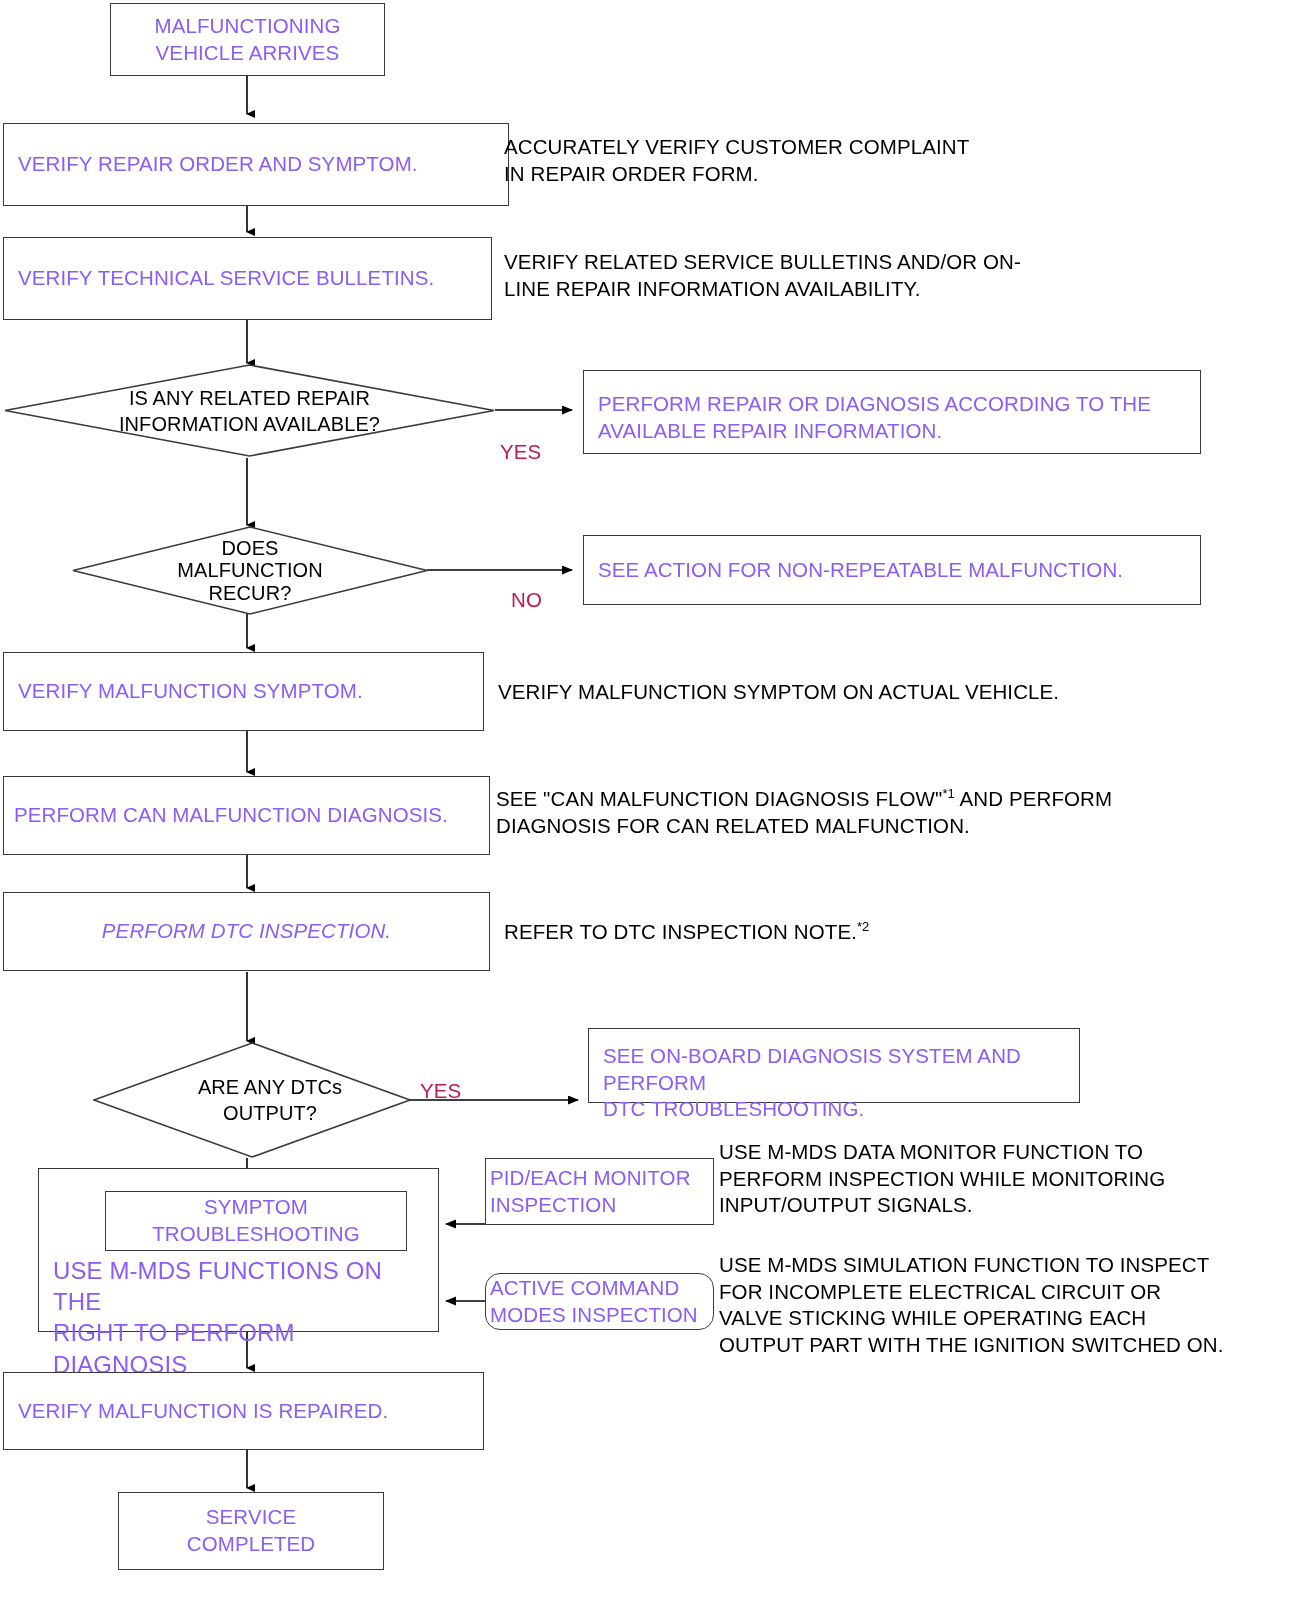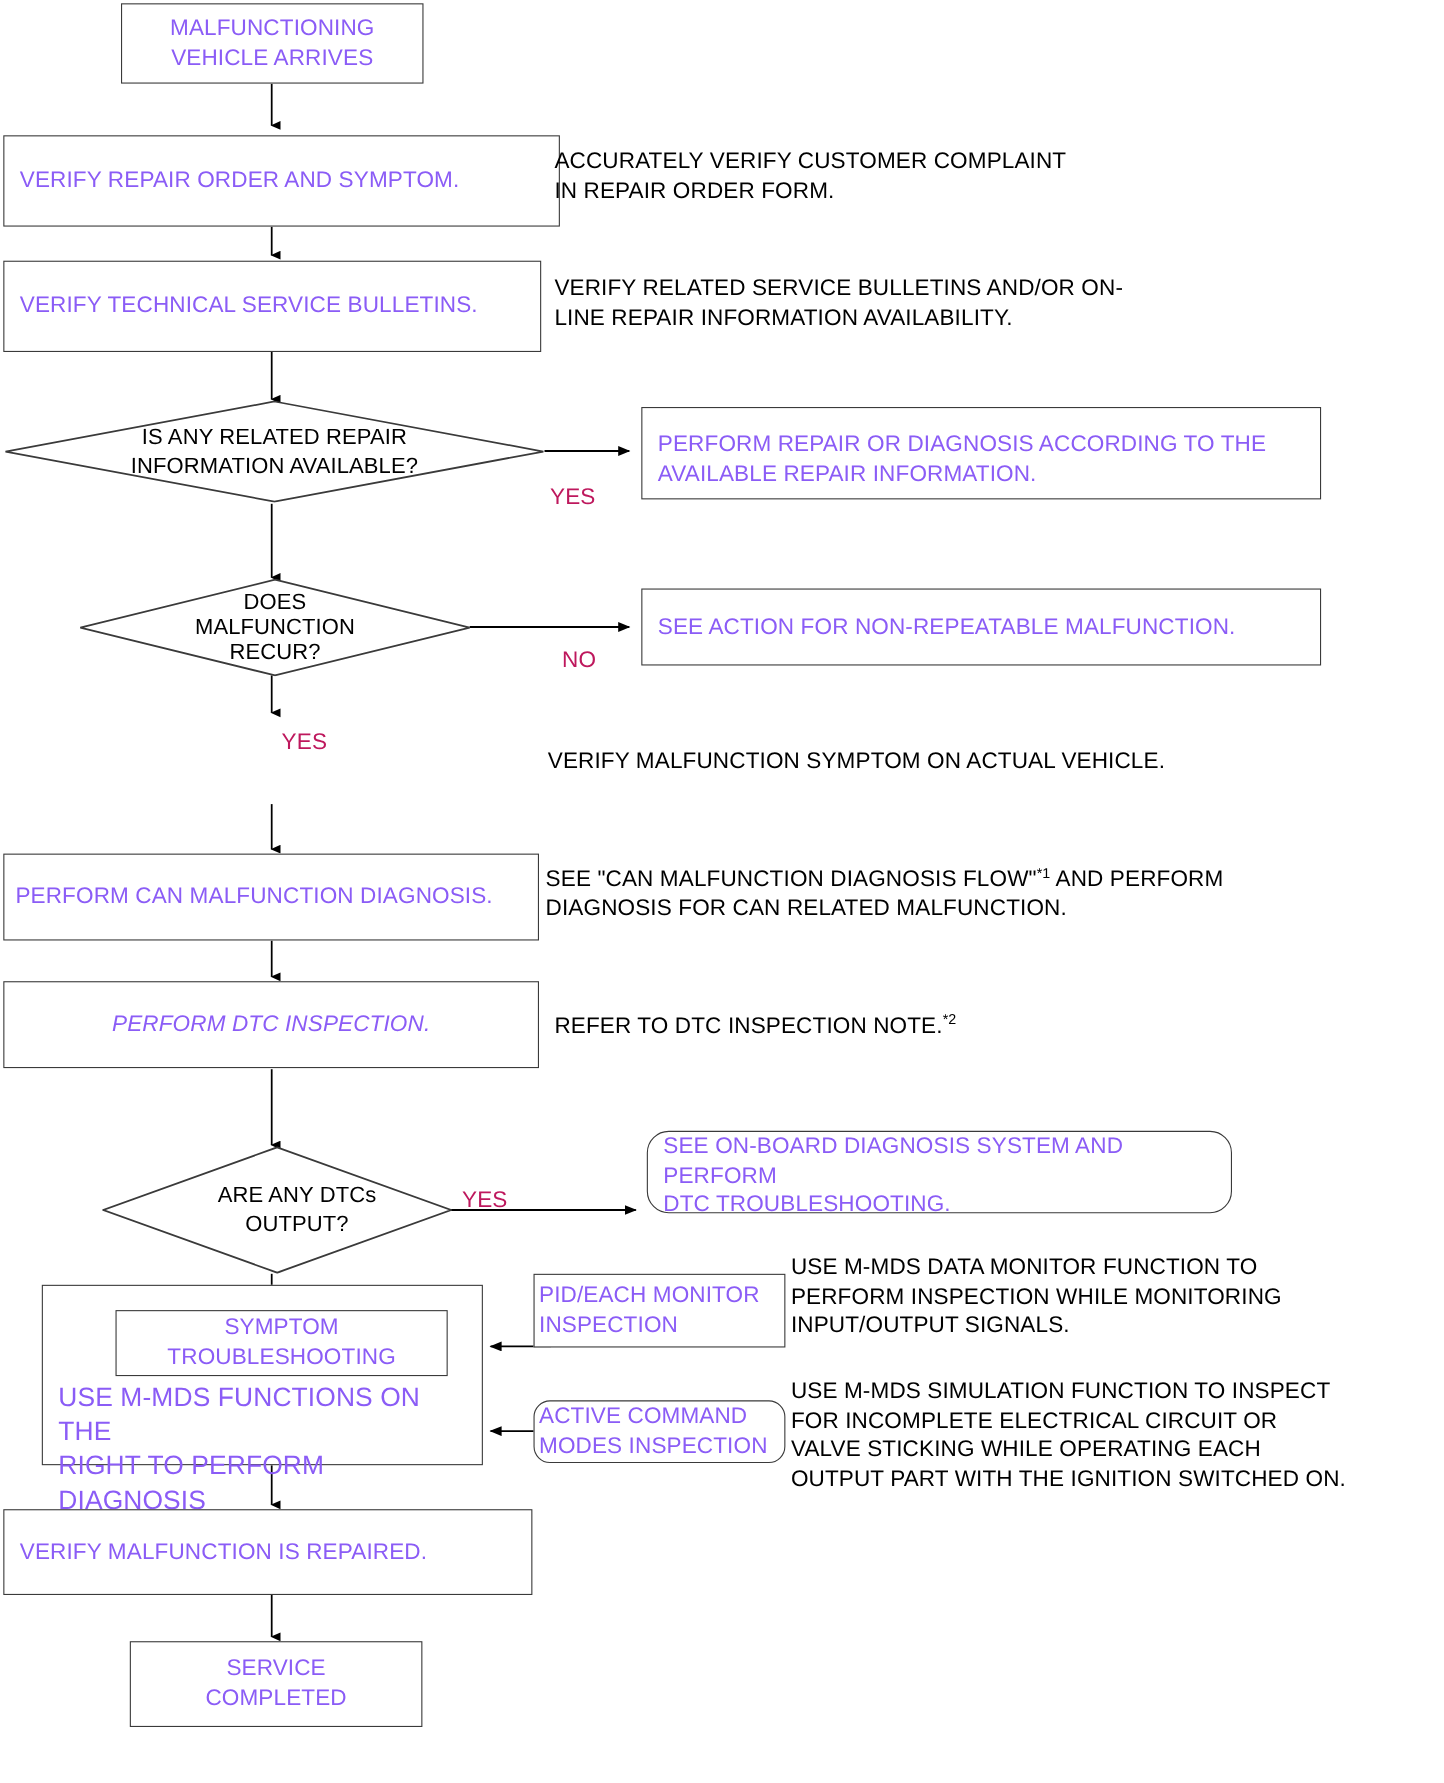--- a/index.html
+++ b/index.html
@@ -161,20 +161,21 @@
 MALFUNCTION
 RECUR?</div>
   </div>
 
   <div class="branch-label" style="left:511px; top:544px;">NO</div>
 
   <div class="node left" style="left:583px; top:535px; width:618px; height:70px;">SEE ACTION FOR NON-REPEATABLE MALFUNCTION.</div>
 
   <div class="branch-label" style="left:256px; top:619px;">YES</div>
 
+  <div class="node left" style="left:3px; top:652px; width:481px; height:79px;">VERIFY MALFUNCTION SYMPTOM.</div>
 
   <div class="note" style="left:498px; top:679px; width:790px;">VERIFY MALFUNCTION SYMPTOM ON ACTUAL VEHICLE.</div>
 
   <div class="node left" style="left:3px; top:776px; width:487px; height:79px; padding-left:10px;">PERFORM CAN MALFUNCTION DIAGNOSIS.</div>
 
   <div class="note" style="left:496px; top:786px; width:800px; white-space:normal;">
     <span>SEE "CAN MALFUNCTION DIAGNOSIS FLOW"</span><sup class="note-ref">*1</sup><span style="white-space:pre-line;"> AND PERFORM
 DIAGNOSIS FOR CAN RELATED MALFUNCTION.</span>
   </div>
 
@@ -187,21 +188,21 @@
   <div class="diamond-wrap" style="left:93px; top:1042px; width:318px; height:116px;">
     <svg width="318" height="116" viewBox="0 0 318 116">
       <polygon points="159,1 317,58 159,115 1,58" fill="#ffffff" stroke="#3a3a3a" stroke-width="1.6"></polygon>
     </svg>
     <div class="diamond-text" style="justify-content:center; text-align:center; padding-left:18px;">ARE ANY DTCs
 OUTPUT?</div>
   </div>
 
   <div class="branch-label" style="left:420px; top:1035px;">YES</div>
 
-  <div class="node left" style="left:588px; top:1028px; width:532px; height:75px; white-space:pre-line; align-items:flex-start; border-radius:20px;">SEE ON-BOARD DIAGNOSIS SYSTEM AND PERFORM
+  <div class="node left" style="left:588px; top:1028px; width:492px; height:75px; white-space:pre-line; align-items:flex-start; padding-top:14px;">SEE ON-BOARD DIAGNOSIS SYSTEM AND PERFORM
 DTC TROUBLESHOOTING.</div>
 
   <div class="branch-label" style="left:259px; top:1121px;">NO</div>
 
   <div class="node" style="left:38px; top:1168px; width:401px; height:164px; display:block; padding:0; border-width:1.6px;">
     <div style="position:absolute; left:66px; top:22px; width:300px; height:58px;
                 border:1.6px solid #3a3a3a; background:#fff; display:flex; align-items:center;
                 justify-content:center; text-align:center; white-space:pre-line;
                 font-size:20.5px; line-height:1.30;">SYMPTOM
 TROUBLESHOOTING</div>

